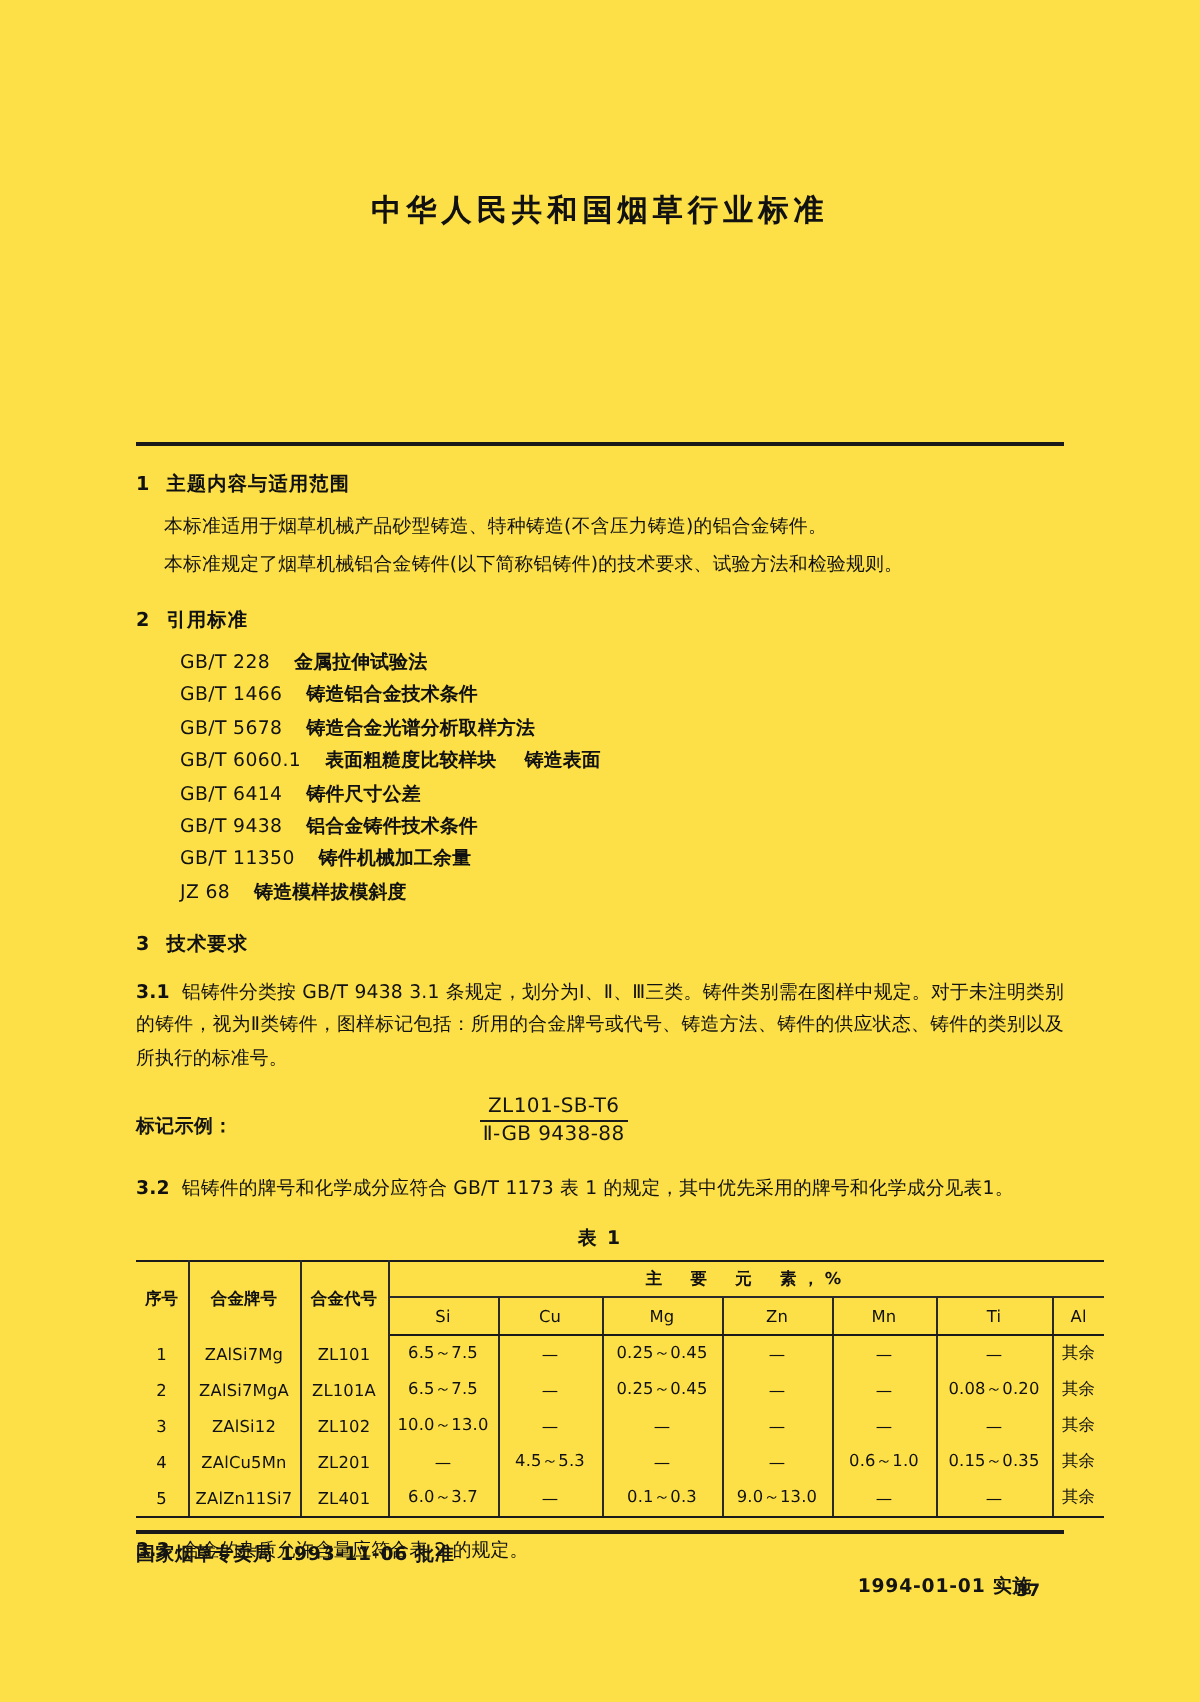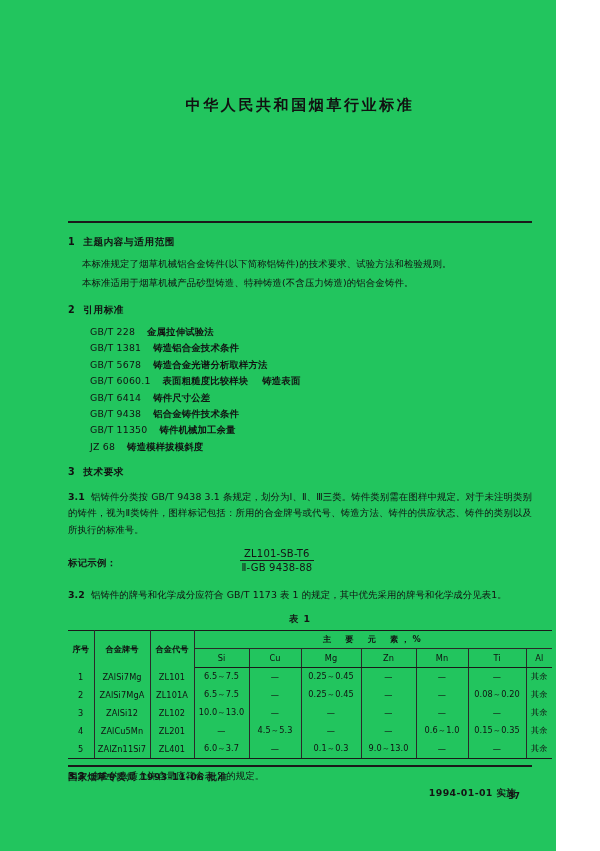--- a/index.html
+++ b/index.html
@@ -11,23 +11,23 @@
     width: 600px;
     height: 851px;
     position: relative;
     font-family: "DejaVu Sans", "Liberation Sans", sans-serif;
     color: #141414;
     overflow: hidden;
   }
   .page {
     position: absolute;
     left: 0; top: 0;
-    width: 556px;
+    width: 600px;
     height: 851px;
-    background: #22c55e;
+    background: #fde047;
   }
 
   
   .masthead {
     position: absolute;
     left: 68px;
     top: 96px;
     width: 464px;
     text-align: center;
   }
@@ -254,31 +254,31 @@
     <div class="org-line">中华人民共和国烟草行业标准</div>
   </div>
 
   <div class="rule-top"></div>
 
   <div class="content">
 
     <div class="clause-head">
       <span class="num">1</span><span>主题内容与适用范围</span>
     </div>
+    <p class="para indent">本标准适用于烟草机械产品砂型铸造、特种铸造(不含压力铸造)的铝合金铸件。</p>
     <p class="para indent">本标准规定了烟草机械铝合金铸件(以下简称铝铸件)的技术要求、试验方法和检验规则。</p>
-    <p class="para indent">本标准适用于烟草机械产品砂型铸造、特种铸造(不含压力铸造)的铝合金铸件。</p>
 
     <div class="block-gap"></div>
 
     <div class="clause-head">
       <span class="num">2</span><span>引用标准</span>
     </div>
     <ul class="ref-list">
       <li><span class="ref-code">GB/T 228</span><span class="ref-name">金属拉伸试验法</span></li>
-      <li><span class="ref-code">GB/T 1381</span><span class="ref-name">铸造铝合金技术条件</span></li>
+      <li><span class="ref-code">GB/T 1466</span><span class="ref-name">铸造铝合金技术条件</span></li>
       <li><span class="ref-code">GB/T 5678</span><span class="ref-name">铸造合金光谱分析取样方法</span></li>
       <li><span class="ref-code">GB/T 6060.1</span><span class="ref-name">表面粗糙度比较样块</span><span class="ref-name2">铸造表面</span></li>
       <li><span class="ref-code">GB/T 6414</span><span class="ref-name">铸件尺寸公差</span></li>
       <li><span class="ref-code">GB/T 9438</span><span class="ref-name">铝合金铸件技术条件</span></li>
       <li><span class="ref-code">GB/T 11350</span><span class="ref-name">铸件机械加工余量</span></li>
       <li><span class="ref-code">JZ 68</span><span class="ref-name">铸造模样拔模斜度</span></li>
     </ul>
 
     <div class="block-gap"></div>
 

